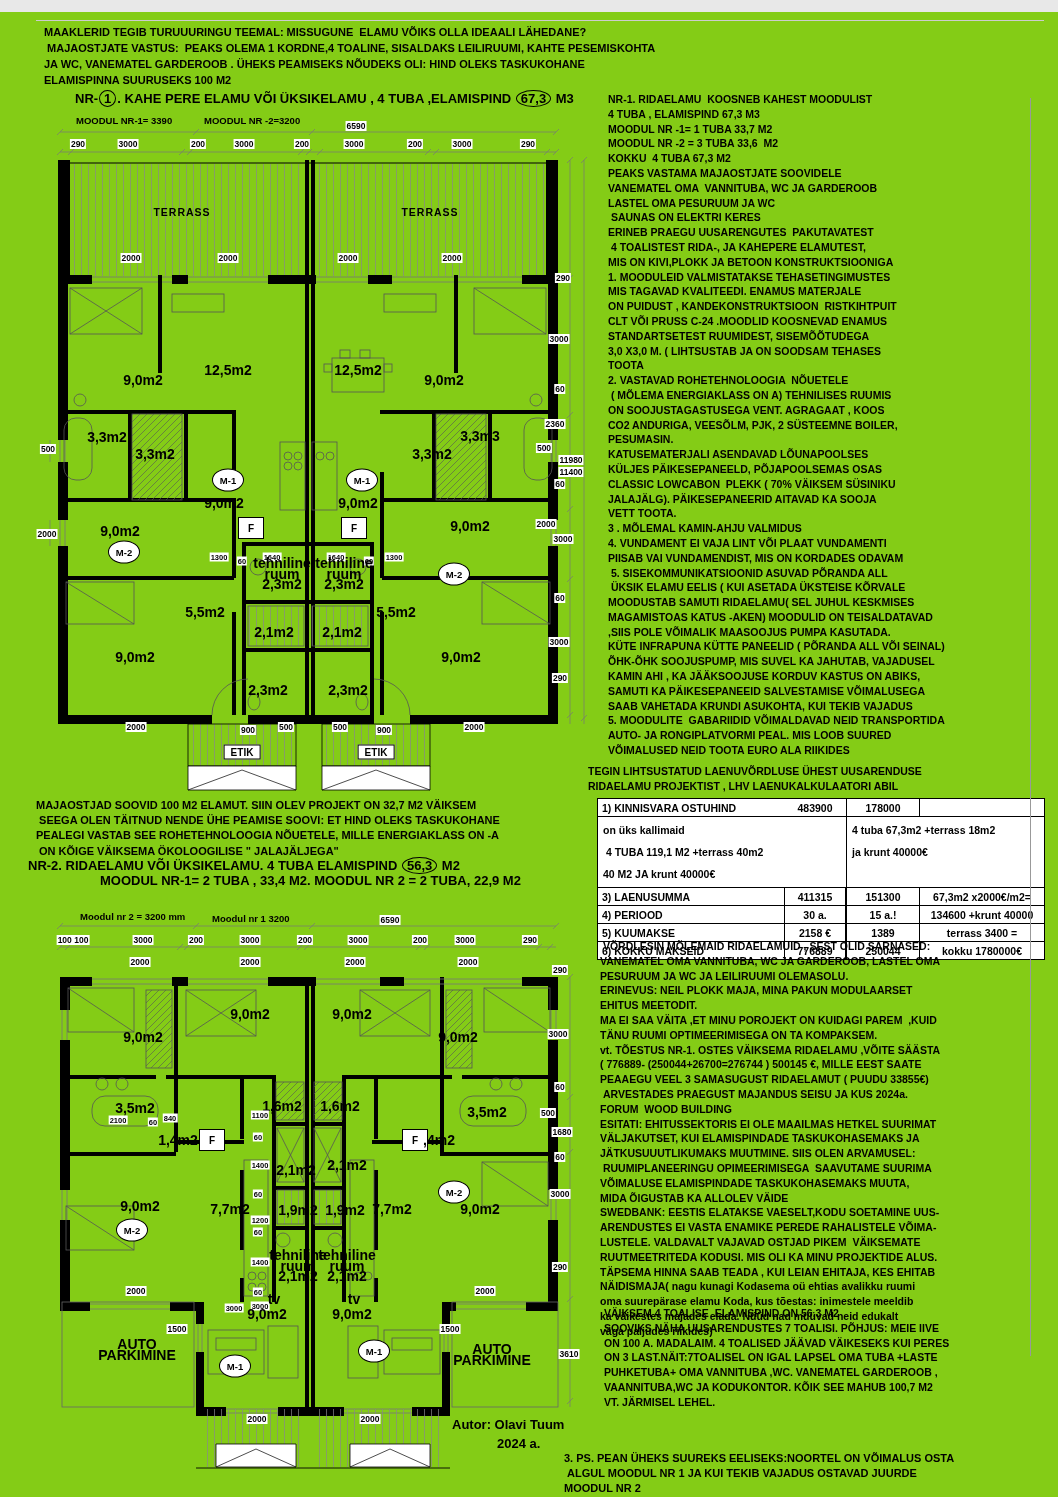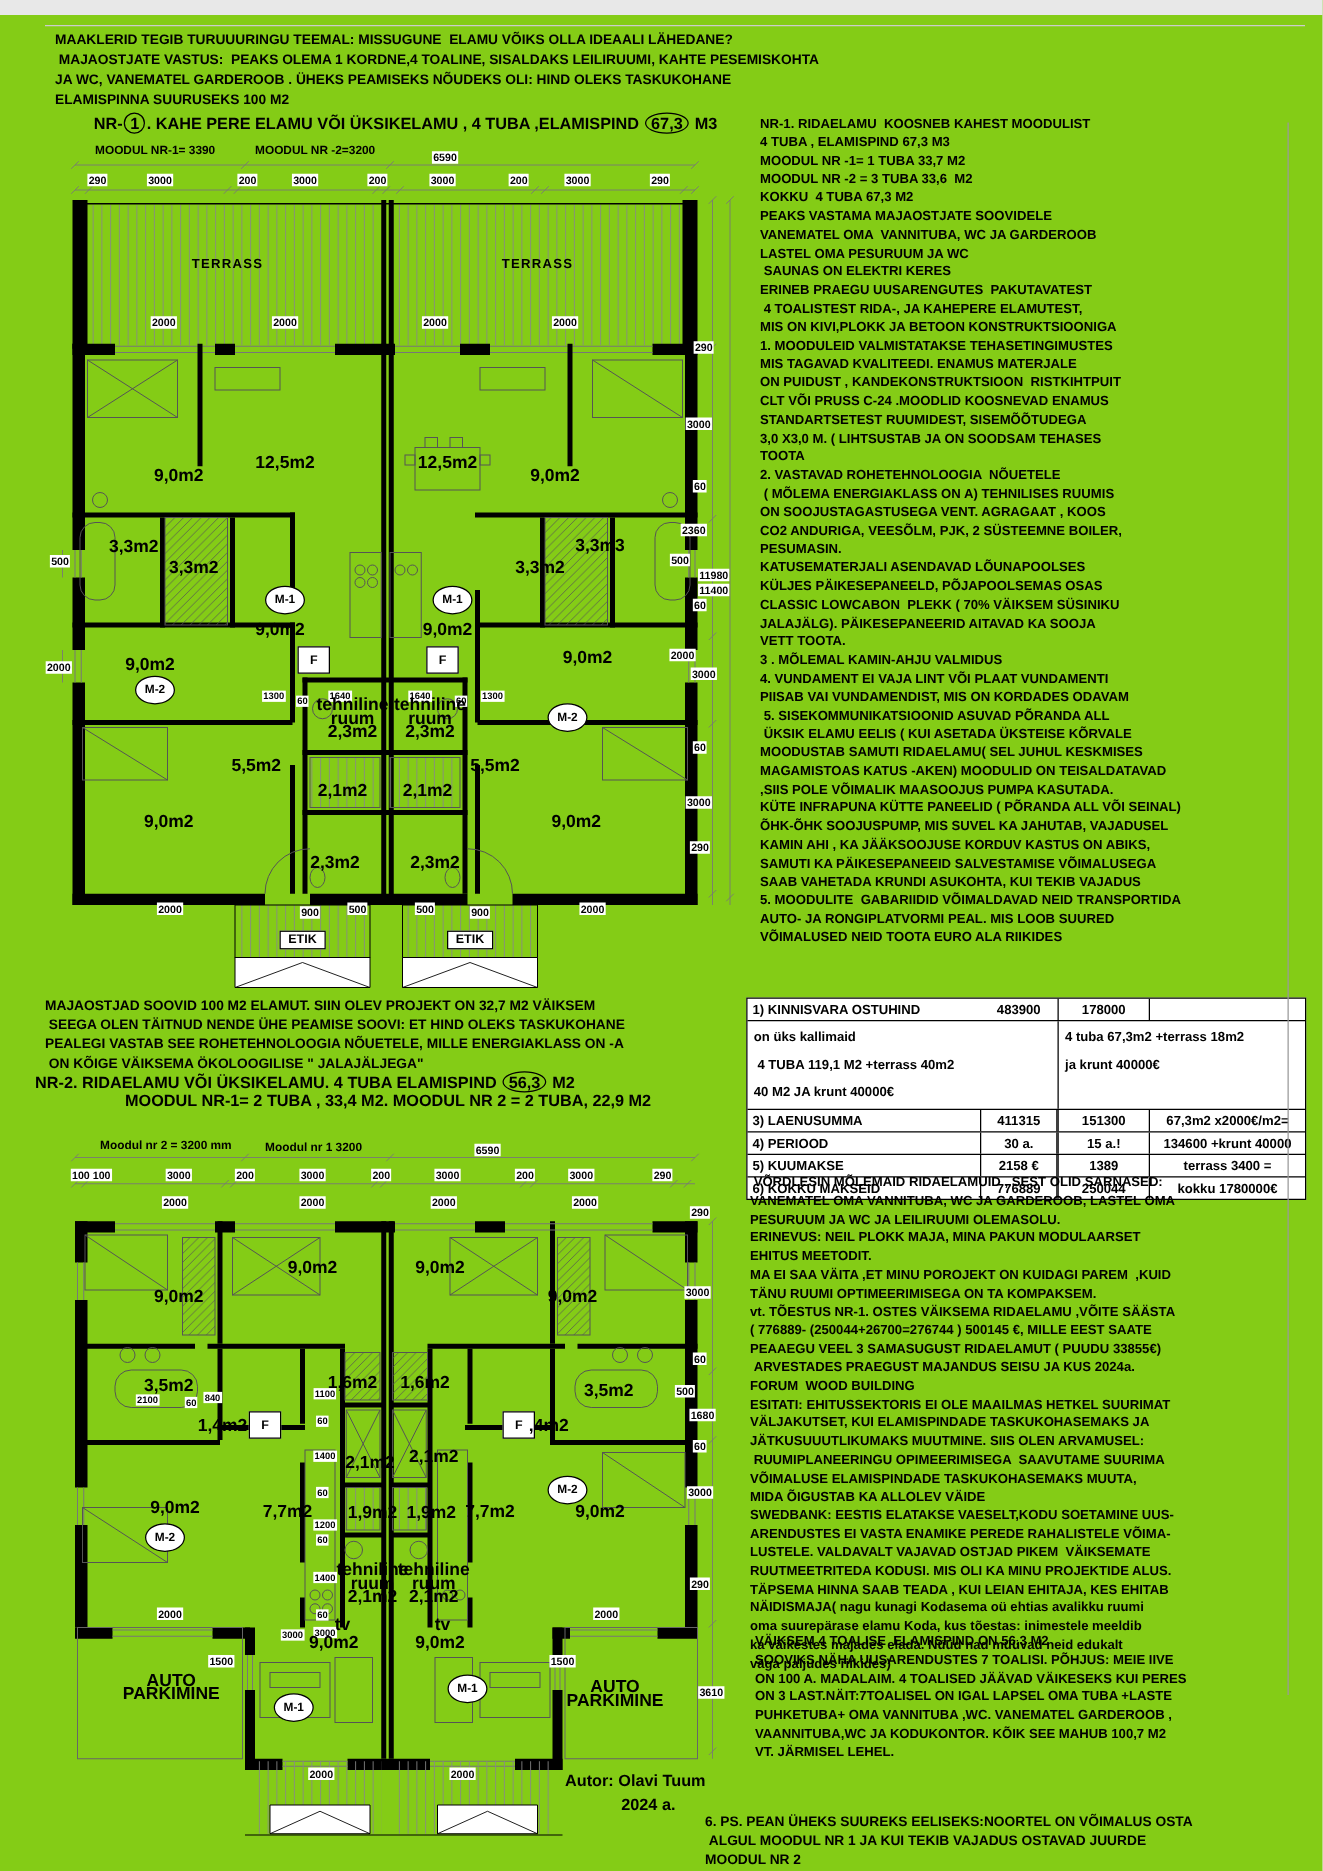--- a/index.html
+++ b/index.html
@@ -568,20 +568,22 @@
 MAGAMISTOAS KATUS -AKEN) MOODULID ON TEISALDATAVAD
 ,SIIS POLE VÕIMALIK MAASOOJUS PUMPA KASUTADA.
 KÜTE INFRAPUNA KÜTTE PANEELID ( PÕRANDA ALL VÕI SEINAL)
 ÕHK-ÕHK SOOJUSPUMP, MIS SUVEL KA JAHUTAB, VAJADUSEL
 KAMIN AHI , KA JÄÄKSOOJUSE KORDUV KASTUS ON ABIKS,
 SAMUTI KA PÄIKESEPANEEID SALVESTAMISE VÕIMALUSEGA
 SAAB VAHETADA KRUNDI ASUKOHTA, KUI TEKIB VAJADUS
 5. MOODULITE  GABARIIDID VÕIMALDAVAD NEID TRANSPORTIDA
 AUTO- JA RONGIPLATVORMI PEAL. MIS LOOB SUURED
 VÕIMALUSED NEID TOOTA EURO ALA RIIKIDES</div>
+  <div class="rtext" style="left:588px;top:752px;width:450px">TEGIN LIHTSUSTATUD LAENUVÕRDLUSE ÜHEST UUSARENDUSE
+RIDAELAMU PROJEKTIST , LHV LAENUKALKULAATORI ABIL</div>
 
   <div class="ltable">
     <div class="trow" style="grid-template-columns:186px 62px 74px 1fr">
       <div class="c">1) KINNISVARA OSTUHIND</div>
       <div class="c cnote">483900</div>
       <div class="c cv">178000</div>
       <div class="c"></div>
     </div>
     <div class="trowsub">
       <div class="csub">on üks kallimaid
@@ -643,19 +645,19 @@
 oma suurepärase elamu Koda, kus tõestas: inimestele meeldib
 ka väikestes majades elada. Nüüd nad müüvad neid edukalt
 väga paljudes riikides)</div>
   <div class="rtext" style="left:604px;top:1294px;width:445px">VÄIKSEM 4 TOALISE  ELAMISPIND ON 56,3 M2
 SOOVIKS NÄHA UUSARENDUSTES 7 TOALISI. PÕHJUS: MEIE IIVE
 ON 100 A. MADALAIM. 4 TOALISED JÄÄVAD VÄIKESEKS KUI PERES
 ON 3 LAST.NÄIT:7TOALISEL ON IGAL LAPSEL OMA TUBA +LASTE
 PUHKETUBA+ OMA VANNITUBA ,WC. VANEMATEL GARDEROOB ,
 VAANNITUBA,WC JA KODUKONTOR. KÕIK SEE MAHUB 100,7 M2
 VT. JÄRMISEL LEHEL.</div>
-  <div class="rtext" style="left:564px;top:1439px;width:480px;font-size:11px;line-height:15px">6. PS. PEAN ÜHEKS SUUREKS EELISEKS:NOORTEL ON VÕIMALUS OSTA
+  <div class="rtext" style="left:564px;top:1439px;width:480px;font-size:11px;line-height:15px">3. PS. PEAN ÜHEKS SUUREKS EELISEKS:NOORTEL ON VÕIMALUS OSTA
  ALGUL MOODUL NR 1 JA KUI TEKIB VAJADUS OSTAVAD JUURDE
 MOODUL NR 2</div>
 
   <div class="vline" style="left:1030px;top:86px;height:1258px"></div>
   <div class="dash" style="left:86px;top:1486px;width:44px;height:3px"></div>
 </div>
 
 </body></html>

